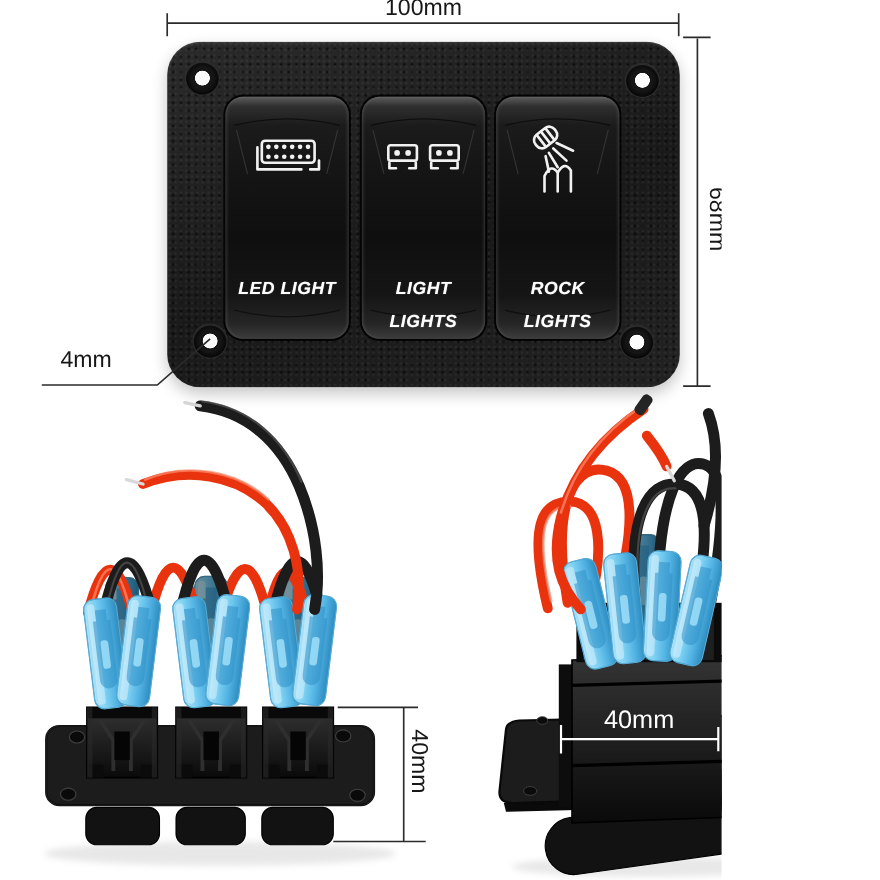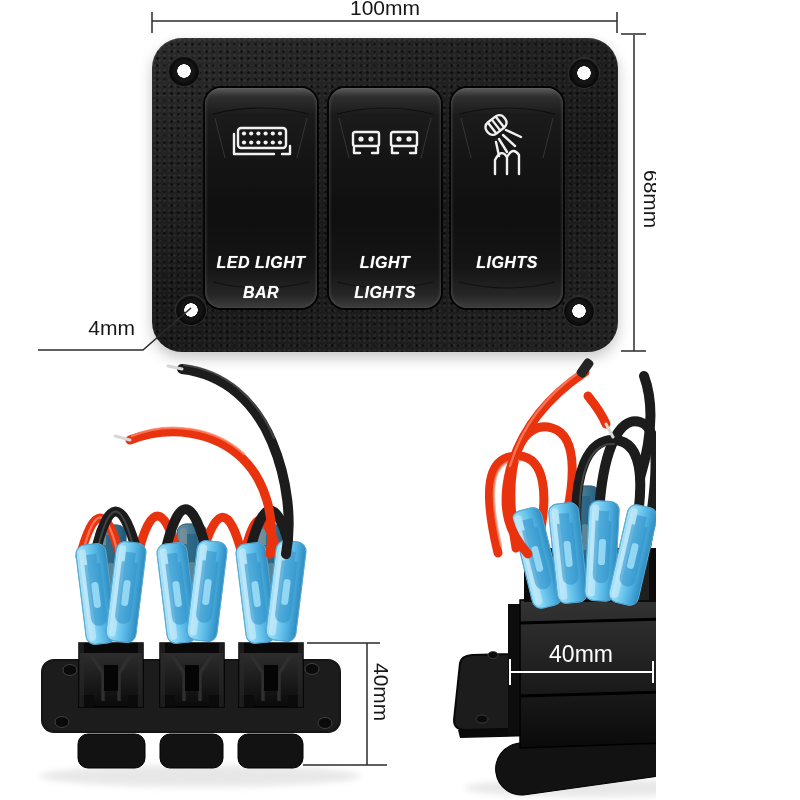--- a/index.html
+++ b/index.html
@@ -92,21 +92,21 @@
     <g>
       <path class="dim" d="M634,35 V351"></path>
       <path class="dim" d="M621,34 H646 M621,351 H646"></path>
     </g>
 
     <path class="dim" d="M38,350 H143 L191,308"></path>
   </svg>
 
   <div class="dimlabel" style="left:150px;top:-2px;width:470px;height:20px;text-align:center;">100mm</div>
   <div class="dimlabel vlabel" style="left:641px;top:170px;height:80px;">68mm</div>
-  <div class="dimlabel" style="left:55px;top:318px;width:80px;text-align:right;">4mm</div>
+  <div class="dimlabel" style="left:55px;top:318px;width:80px;text-align:left;">4mm</div>
   <div class="dimlabel vlabel" style="left:371px;top:663px;height:76px;">40mm</div>
 
   <div id="panel">
     <div class="hole" style="left:17px;top:18px;"></div>
     <div class="hole" style="left:417px;top:20px;"></div>
     <div class="hole" style="left:24px;top:257px;"></div>
     <div class="hole" style="left:412px;top:258px;"></div>
 
     <div class="switch" style="left:53px;">
       <svg class="gloss" width="112" height="220" viewBox="0 0 112 220">
@@ -129,21 +129,20 @@
               <circle cx="30.4" cy="20.5" r="2.1"></circle>
               <circle cx="37.6" cy="20.5" r="2.1"></circle>
               <circle cx="44.8" cy="20.5" r="2.1"></circle>
               <circle cx="52" cy="20.5" r="2.1"></circle>
           </g>
           <path class="icon-stroke" d="M6,12 V32 H46 M62,24 V32 H54" stroke-width="2"></path>
         </svg>
       </div>
       <div class="swlabel">
         <div>LED LIGHT</div>
-        <div>BAR</div>
       </div>
     </div>
 
     <div class="switch" style="left:177px;">
       <svg class="gloss" width="112" height="220" viewBox="0 0 112 220">
         <path d="M8,26 Q56,14 104,26" stroke="#000" stroke-width="1.2" fill="none" opacity=".55"></path>
         <path d="M8,194 Q56,206 104,194" stroke="#000" stroke-width="1.2" fill="none" opacity=".5"></path>
         <path d="M10,30 L20,70 M102,30 L92,70" stroke="#3c3c3c" stroke-width="1" fill="none" opacity=".8"></path>
       </svg>
       <div class="swicon" style="top:40px;">
@@ -179,20 +178,21 @@
             <g transform="rotate(-38 17 15)">
               <rect x="6" y="8" width="22" height="14" rx="6"></rect>
               <path d="M12,9 v12 M17,8.5 v13 M22,9 v12"></path>
             </g>
             <path d="M27,20 L42,27 M24,25 L36,36 M20,29 L28,42 M17,32 L20,46"></path>
             <path d="M16,64 L16,50 Q22,38 28,47 L28,64 M28,47 Q34,36 40,45 L40,64"></path>
           </g>
         </svg>
       </div>
       <div class="swlabel">
+        <div>ROCK</div>
         <div>LIGHTS</div>
       </div>
     </div>
   </div>
 
   <svg id="rear-view" width="400" height="438" viewBox="0 0 400 438">
     <ellipse cx="180" cy="414" rx="160" ry="11" fill="#bdbdbd" opacity=".35" filter="url(#blur2)"></ellipse>
 
     <g>
       <rect x="22" y="298" width="298" height="72" rx="12" fill="#1c1c1c" stroke="#090909" stroke-width="2"></rect>

